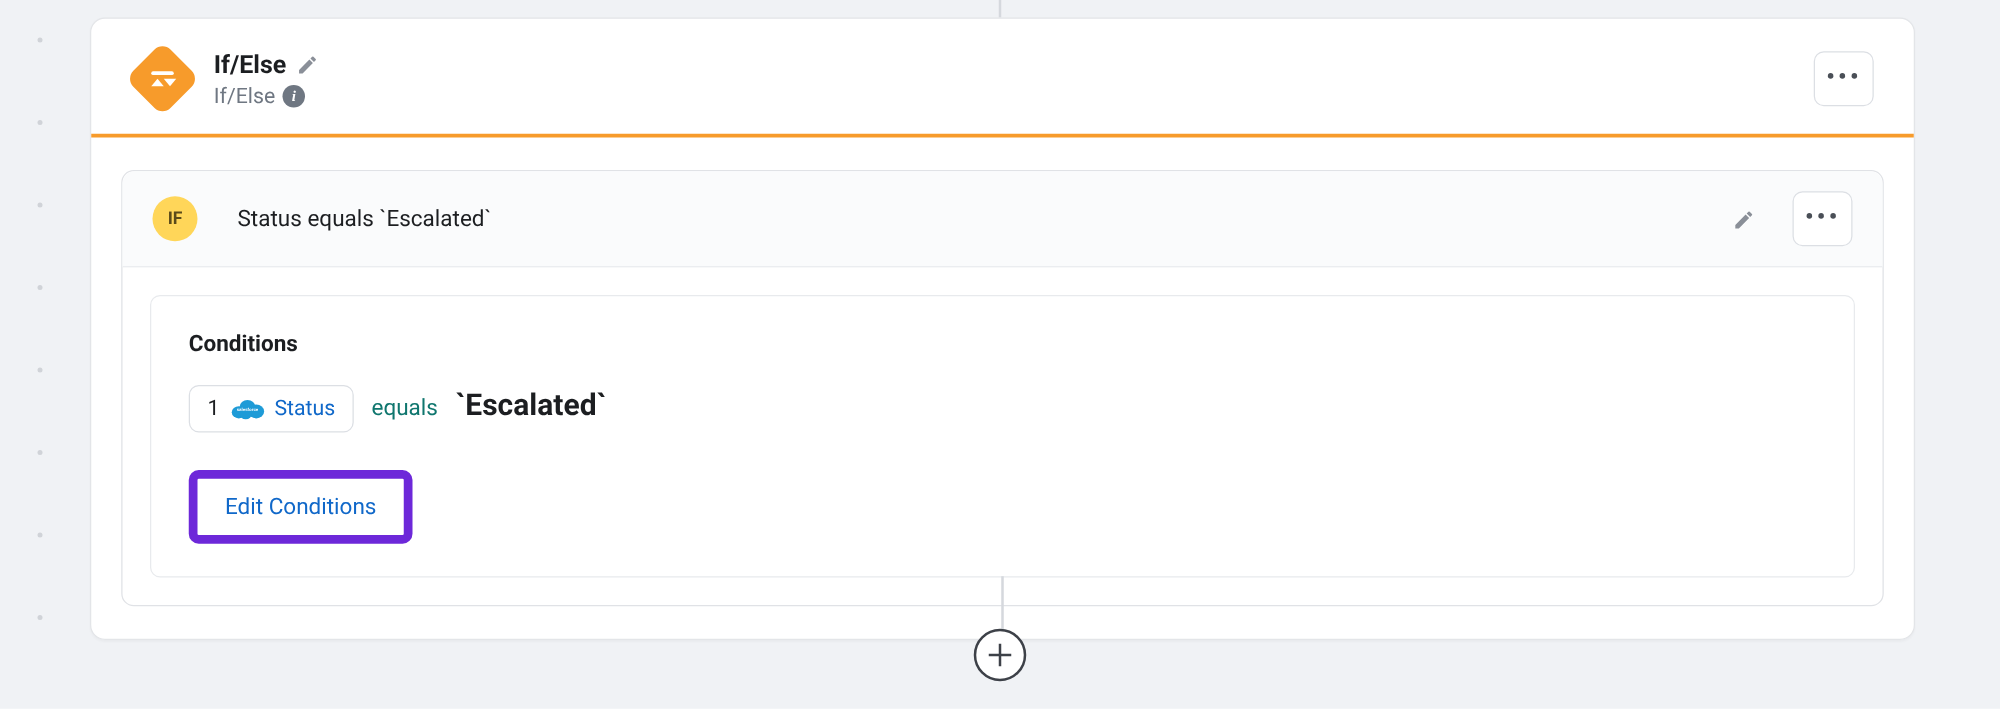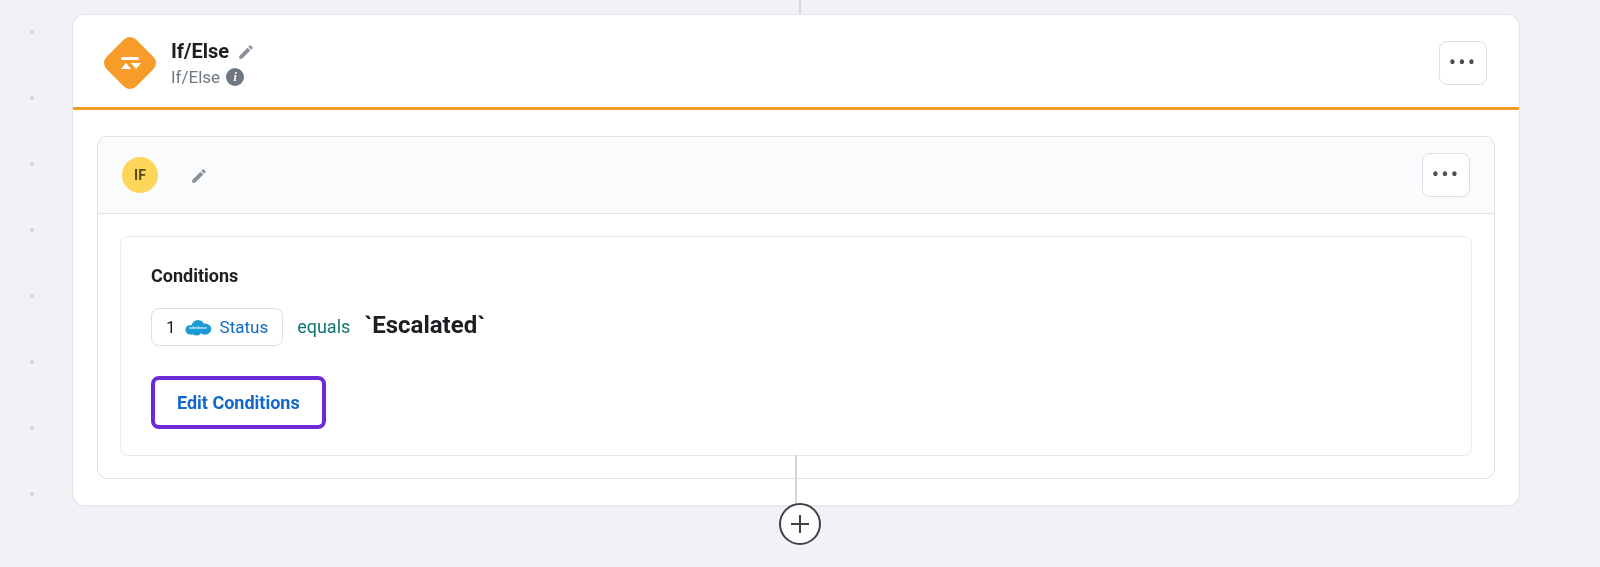--- a/index.html
+++ b/index.html
@@ -31,21 +31,21 @@
       top: 0;
       width: 2px;
       height: 14px;
       background: #d5d8dd;
       transform: translateX(-1px);
     }
     .card {
       position: absolute;
       left: 72px;
       top: 14px;
-      right: 80px;
+      right: 68px;
       background: #fff;
       border: 1px solid #e3e5e8;
       border-radius: 12px;
       box-shadow: 0 1px 2px rgba(0,0,0,0.03);
     }
     .card-header {
       display: flex;
       align-items: center;
       padding: 24px 32px 20px 32px;
       position: relative;
@@ -249,28 +249,27 @@
       font-size: 18px;
       color: #0f766e;
     }
     .val {
       font-size: 24px;
       font-weight: 700;
       color: #1c1e21;
     }
     .edit-btn {
       display: inline-block;
-      border: 4px solid #6d28d9;
+      border: 7px solid #6d28d9;
       border-radius: 8px;
       padding: 12px 22px;
       color: #1068c9;
       font-size: 18px;
       background: #fff;
       cursor: pointer;
-      font-weight: bold;
     }
     .connector-bottom {
       position: absolute;
       left: 50%;
       bottom: -60px;
       width: 2px;
       height: 60px;
       background: #d5d8dd;
       transform: translateX(-1px);
     }
@@ -346,20 +345,21 @@
       <span class="more-dots">•••</span>
     </div>
   </div>
 
   <div class="orange-divider"></div>
 
   <div class="card-body">
     <div class="panel">
       <div class="panel-header">
         <div class="if-badge">IF</div>
+        <div class="panel-title">Status equals `Escalated`</div>
         <span class="pencil-icon" style="margin-right:auto">
           <svg class="pencil-svg" viewBox="0 0 24 24" fill="currentColor">
               <path d="M3 17.25V21h3.75l11-11.03-3.75-3.75L3 17.25zM20.71 7.04a1 1 0 0 0 0-1.41l-2.34-2.34a1 1 0 0 0-1.41 0l-1.83 1.83 3.75 3.75 1.83-1.83z"></path>
             </svg>
         </span>
         <div class="more-btn">
           <span class="more-dots">•••</span>
         </div>
       </div>
 

